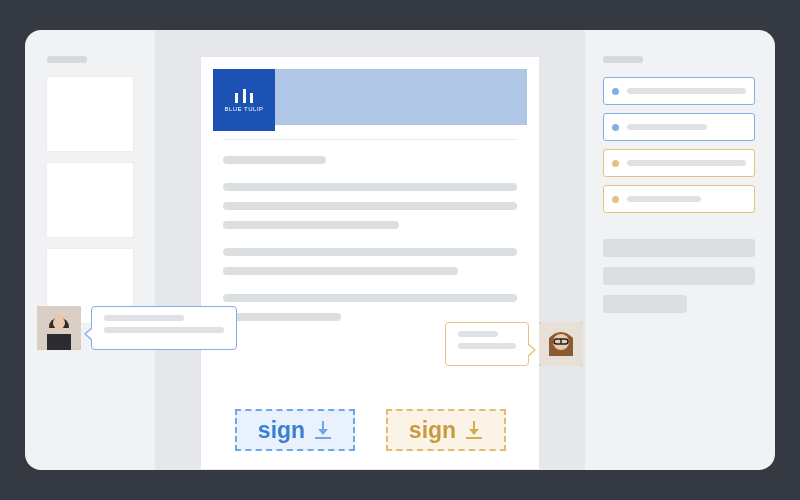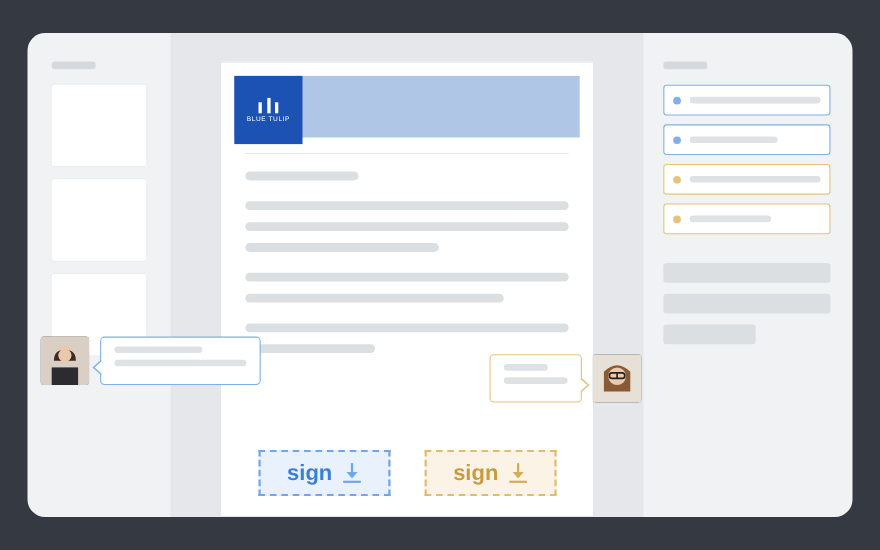--- a/index.html
+++ b/index.html
@@ -86,21 +86,21 @@
     position:absolute;
     left:0; right:0; bottom:18px;
     display:flex;
     justify-content:space-around;
     padding:0 18px;
   }
   .sign-box {
     width:120px; height:42px;
     display:flex; align-items:center; justify-content:center;
     gap:10px;
-    font-weight:600; font-size:20px;
+    font-weight:600; font-size:23px;
     cursor:pointer;
   }
   .sign-box.blue {
     border:2px dashed #6fa6e8;
     background:#e9f2fc;
     color:#3b7ed6;
   }
   .sign-box.amber {
     border:2px dashed #e3bb6e;
     background:#fbf4e6;

